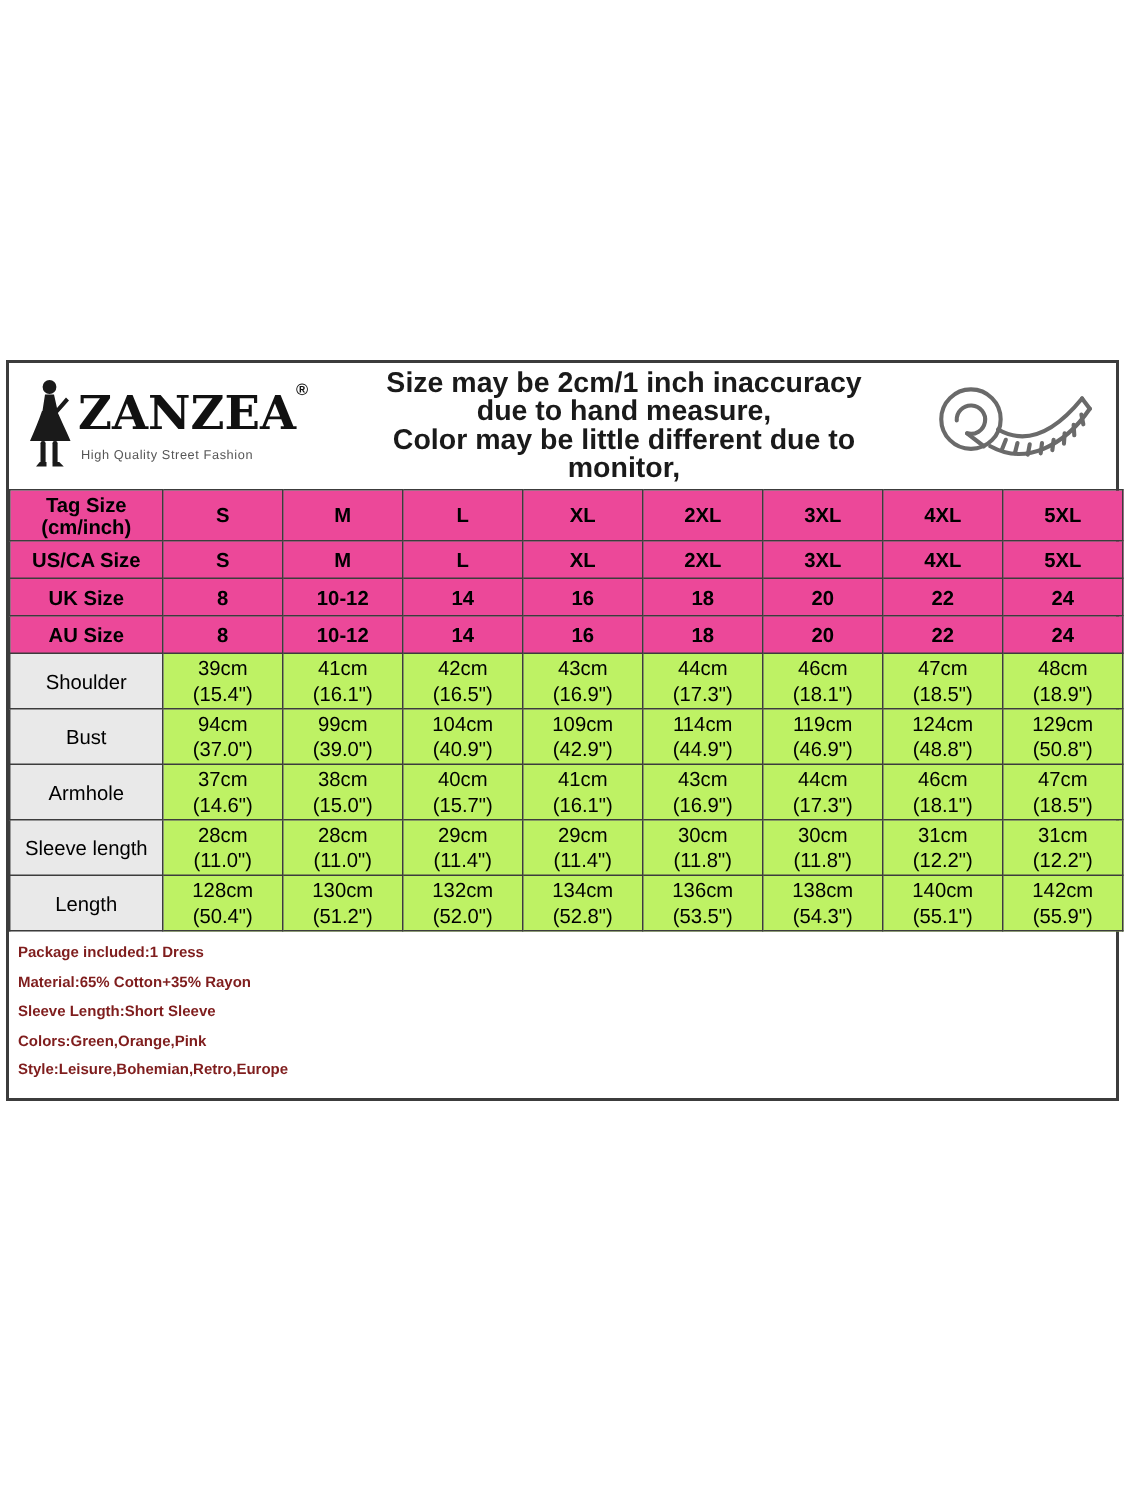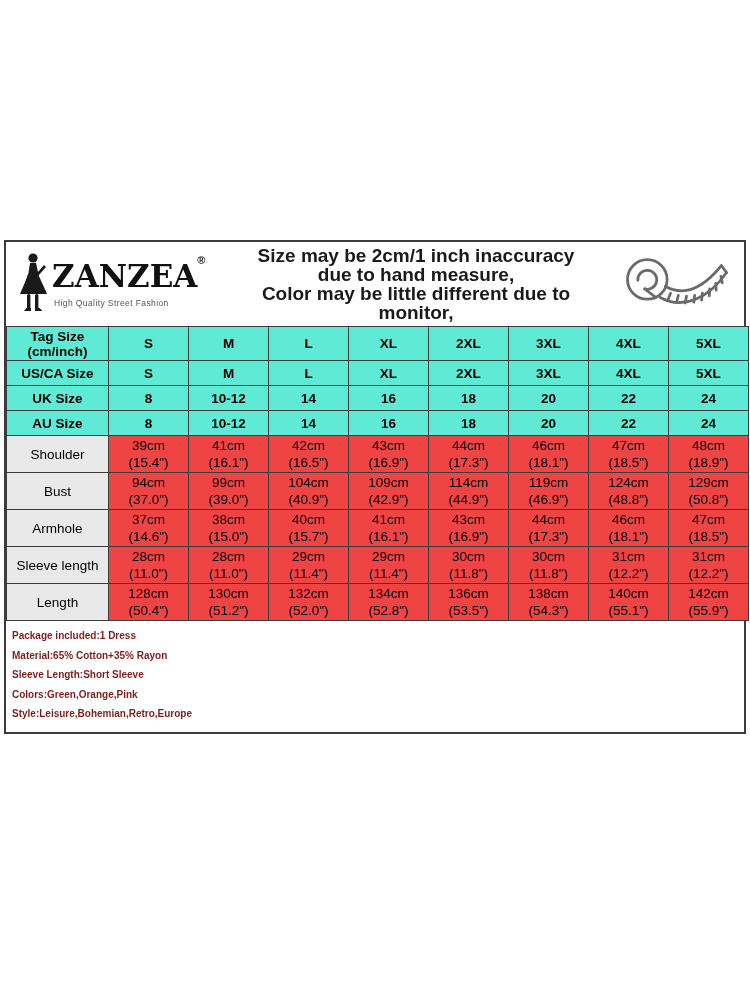--- a/index.html
+++ b/index.html
@@ -35,23 +35,23 @@
   .tape{flex:0 0 auto;margin:0 14px 0 4px;}
   
   table.size-chart{
     border-collapse:collapse;width:100%;table-layout:fixed;
   }
   table.size-chart td{
     border:1px solid #3c3c3c;text-align:center;vertical-align:middle;
     font-size:13.5px;white-space:pre-line;padding:1px 0;box-sizing:border-box;
   }
   td.label-cell{background:#e9e9e9;font-weight:normal;font-size:13.5px;}
-  tr.size-row td{background:#5eead4;font-weight:bold;height:25px;}
+  tr.size-row td{background:#ec4899;font-weight:bold;height:25px;}
   tr.size-row:first-child td{height:34px;}
-  tr.measure-row td{height:36px;line-height:17px;background:#ef4444;}
+  tr.measure-row td{height:36px;line-height:17px;background:#bef264;}
   tr.measure-row td.label-cell{background:#e9e9e9;}
   
   .notes{padding:5px 8px 8px 6px;}
   .note-line{font-size:10px;line-height:19.5px;font-weight:600;color:#7f1d1d;}
 </style>
 </head>
 <body>
 
 <div class="sheet">
 

